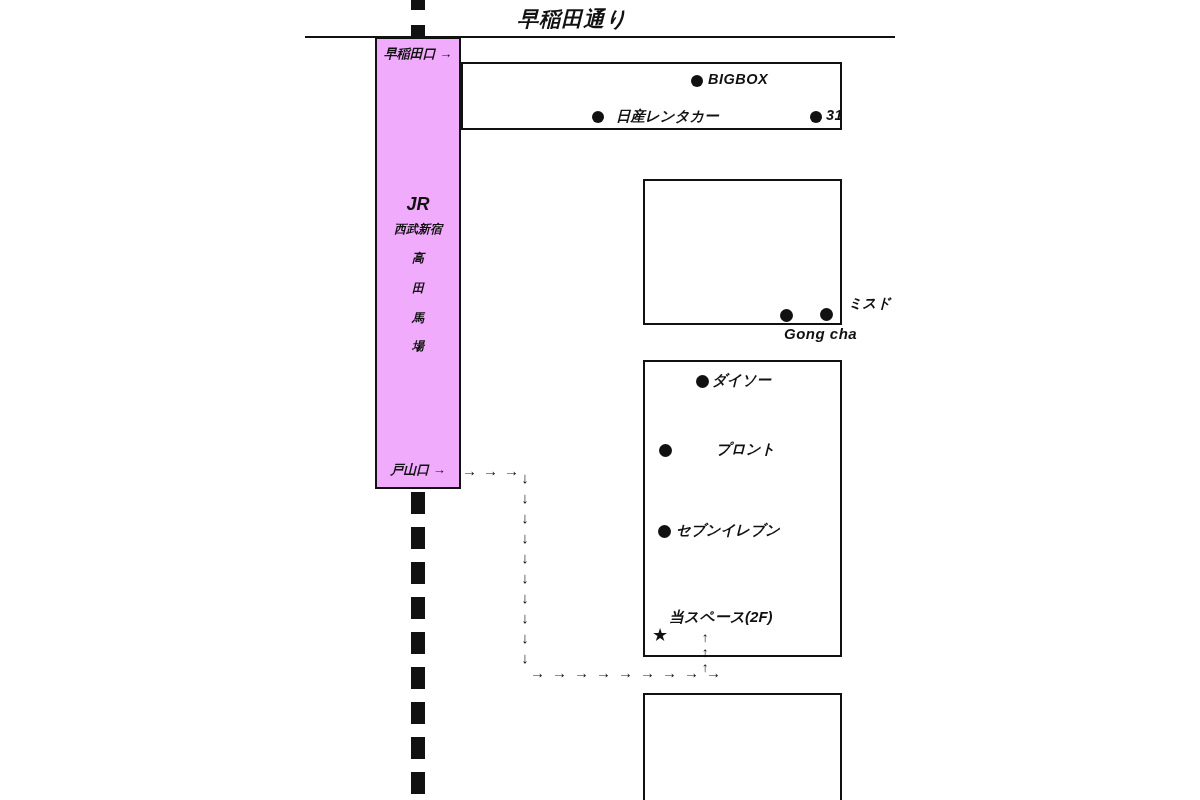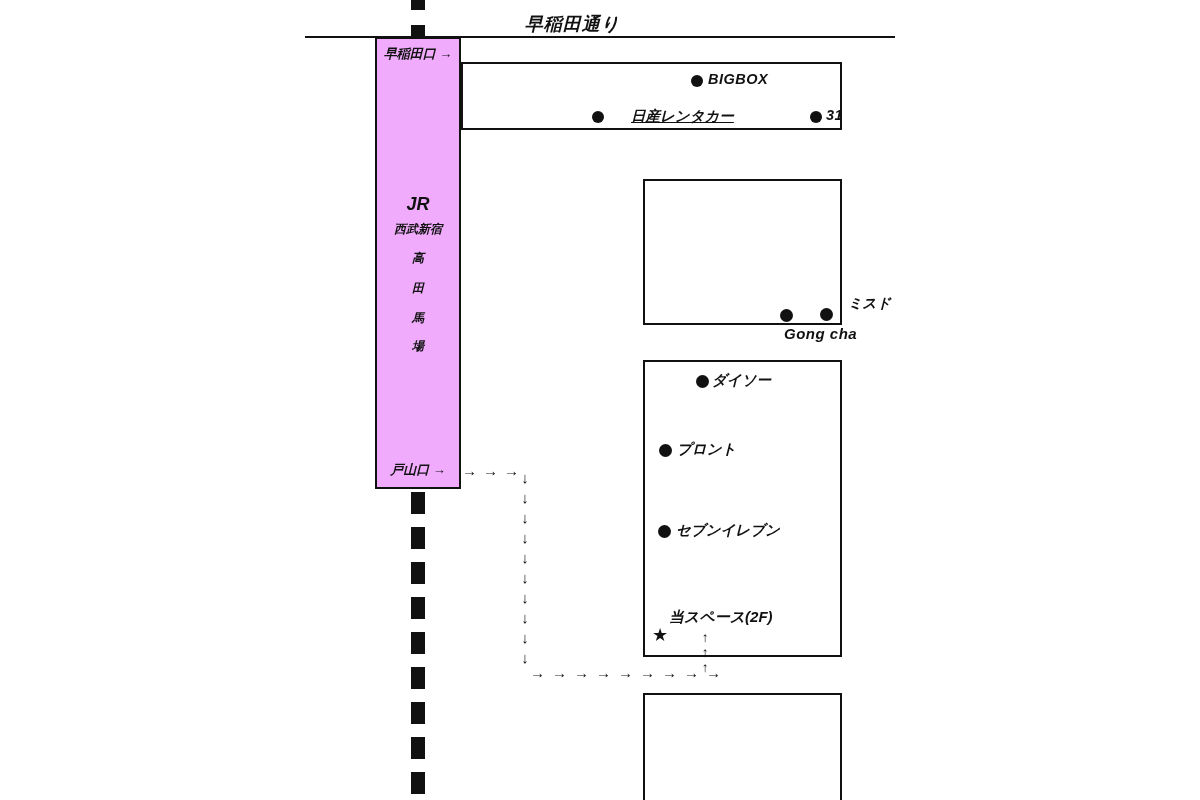--- a/index.html
+++ b/index.html
@@ -4,21 +4,21 @@
 <style>
   html,body { margin:0; padding:0; background:#ffffff; }
   .canvas {
     position:relative; width:1200px; height:800px; overflow:hidden;
     background:#ffffff; font-family:"Liberation Sans","DejaVu Sans",sans-serif;
     color:#111; font-style:italic; font-weight:700;
   }
 
   
   .road-line { position:absolute; left:305px; top:36px; width:590px; height:2px; background:#111; }
-  .street-title { position:absolute; left:500px; top:12px; width:145px; text-align:center; font-size:18px; letter-spacing:1px; }
+  .street-title { position:absolute; left:500px; top:5px; width:145px; text-align:center; font-size:21px; letter-spacing:1px; }
 
   
   .rail-dash { position:absolute; left:411px; width:14px; background:#111; }
 
   
   .station {
     position:absolute; left:375px; top:37px; width:86px; height:452px;
     border:2.5px solid #111; background:#f0abfc; box-sizing:border-box; z-index:2;
   }
   .station-exit-top { position:absolute; top:6px; left:0; width:100%; text-align:center; font-size:13px; }
@@ -34,33 +34,33 @@
   .bld-bottom { left:643px; top:693px; width:199px; height:115px; }
 
   
   .dot { position:absolute; width:13px; height:13px; border-radius:50%; background:#111; z-index:3; }
   .poi-label { position:absolute; font-size:14.5px; white-space:nowrap; z-index:3; }
   .latin { letter-spacing:0.5px; }
 
   .dot-bigbox { left:691px; top:75px; width:12px; height:12px; }
   .lbl-bigbox { left:708px; top:71px; }
   .dot-nissan { left:592px; top:111px; width:12px; height:12px; }
-  .lbl-nissan { left:631px; top:107px;text-decoration:underline; }
+  .lbl-nissan { left:616px; top:107px; }
   .dot-31     { left:810px; top:111px; width:12px; height:12px; }
   .lbl-31     { left:826px; top:107px; }
 
   .dot-gongcha { left:780px; top:309px; }
   .lbl-gongcha { left:784px; top:325px; font-size:15px; }
   .dot-misdo   { left:820px; top:308px; }
   .lbl-misdo   { left:836px; top:295px; font-size:14px;margin-left:12px; }
 
   .dot-daiso  { left:696px; top:375px; }
   .lbl-daiso  { left:712px; top:371px; }
   .dot-pronto { left:659px; top:444px; }
-  .lbl-pronto { left:677px; top:440px; }
+  .lbl-pronto { left:716px; top:440px; }
   .dot-seven  { left:658px; top:525px; }
   .lbl-seven  { left:676px; top:521px; }
 
   .dest-label { position:absolute; left:669px; top:608px; font-size:15px; white-space:nowrap; z-index:3; }
   .dest-star  { position:absolute; left:652px; top:624px; font-size:18px; font-style:normal; z-index:3; }
 
   
   .note-box {
     position:absolute; left:720px; top:667px; width:134px; height:55px;
     border:1.5px solid #7a7a7a; background:#fff; box-sizing:border-box;

